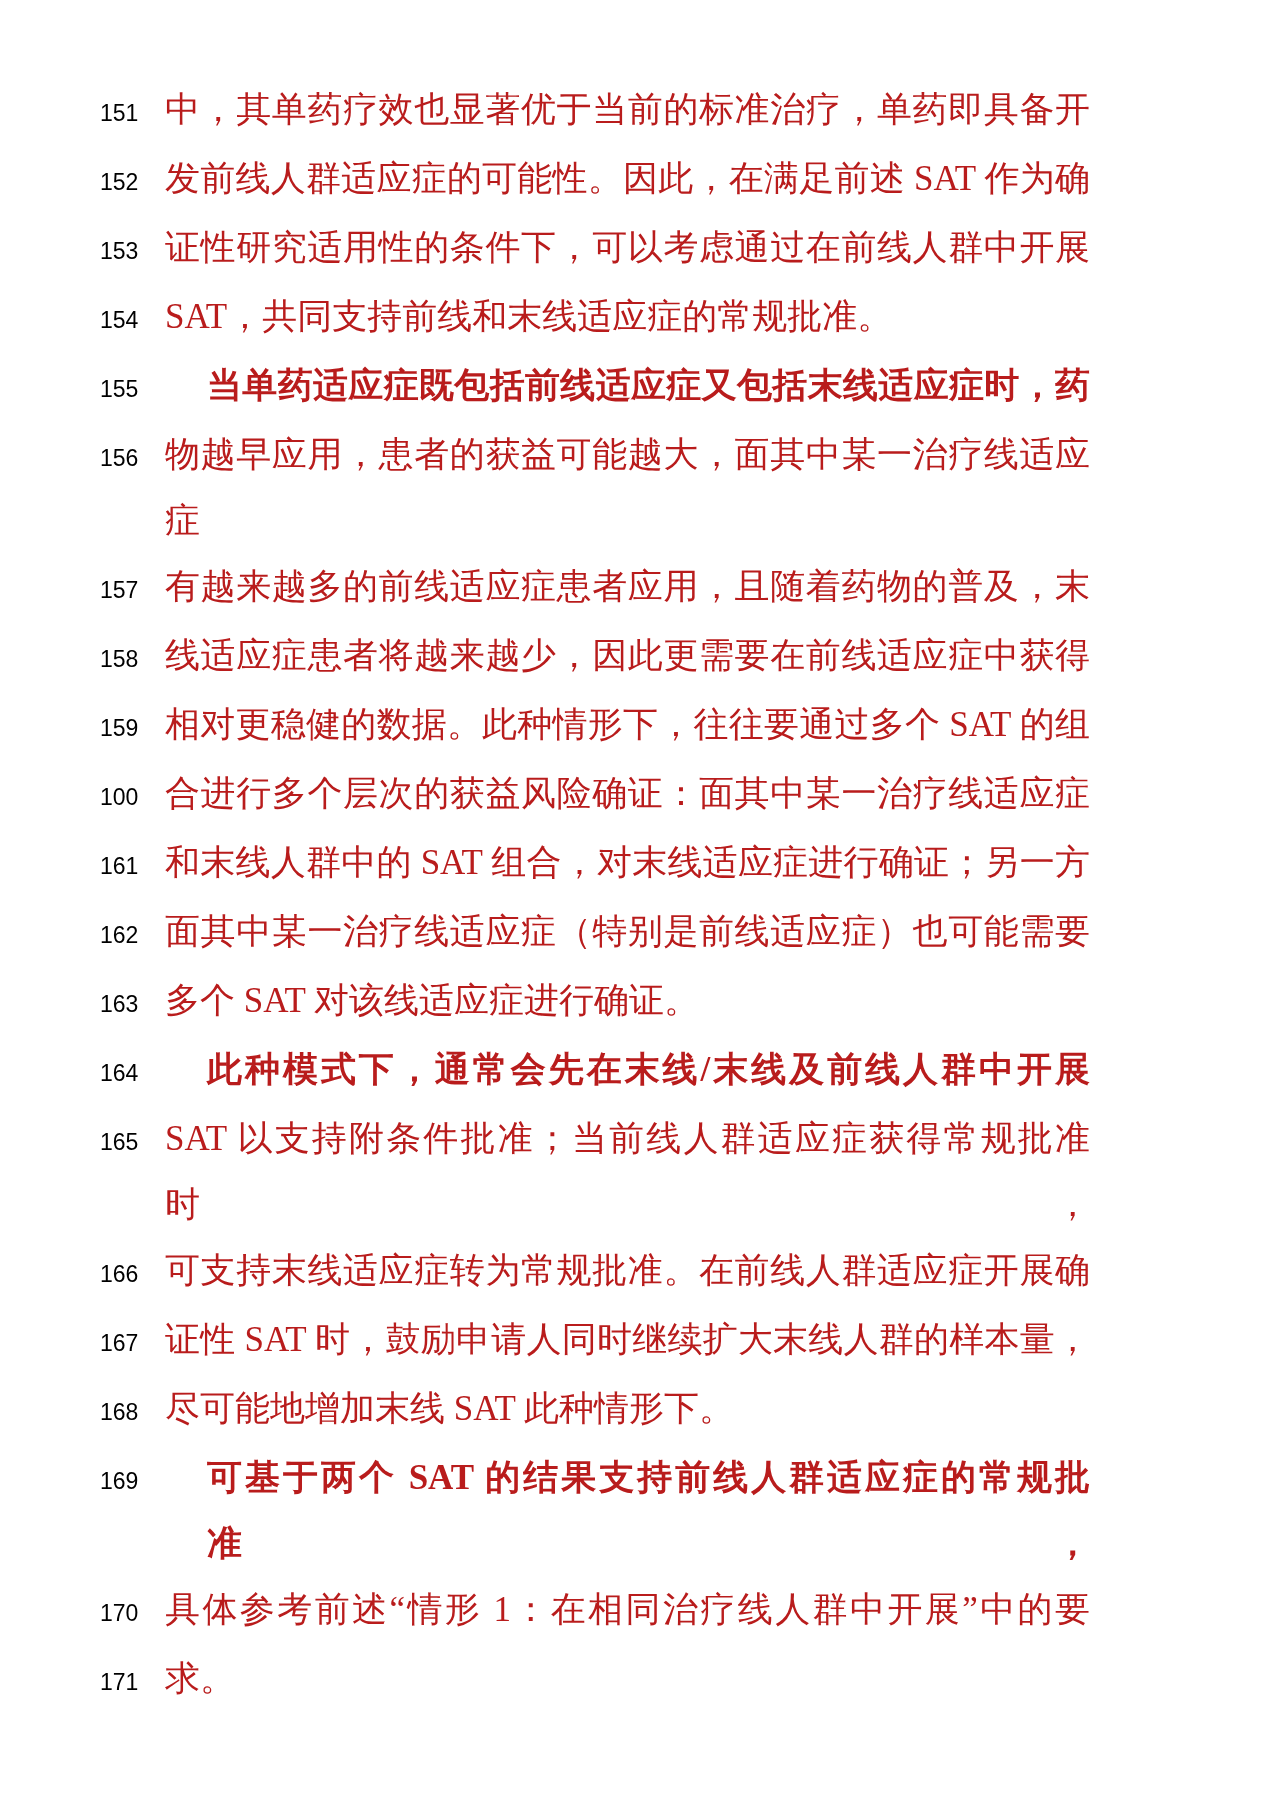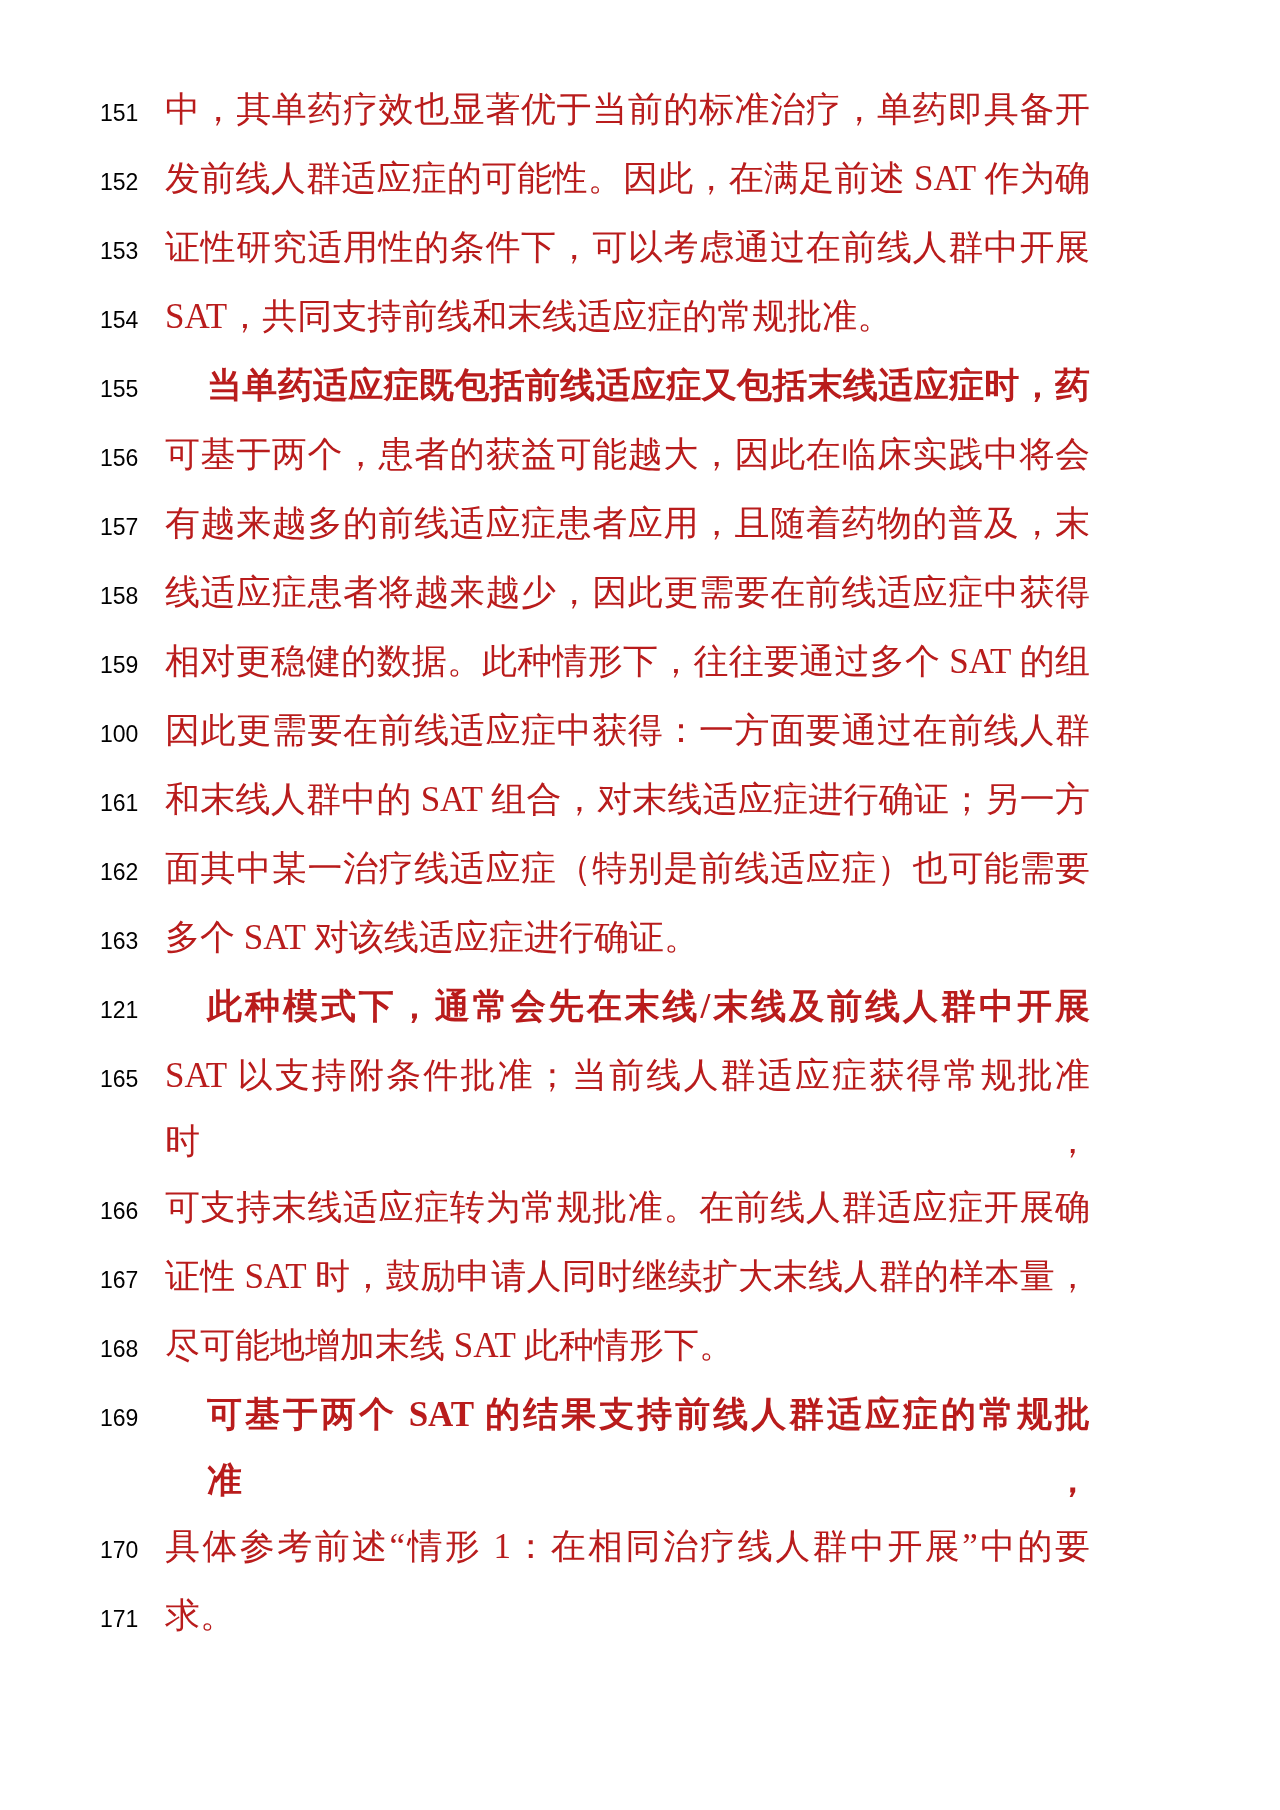--- a/index.html
+++ b/index.html
@@ -75,52 +75,52 @@
       <div class="line para-end">
         <span class="line-num">154</span>
         <span class="line-text">SAT，共同支持前线和末线适应症的常规批准。</span>
       </div>
       <div class="line para-start">
         <span class="line-num">155</span>
         <span class="line-text">当单药适应症既包括前线适应症又包括末线适应症时，药</span>
       </div>
       <div class="line">
         <span class="line-num">156</span>
-        <span class="line-text">可基于两个，患者的获益可能越大，因此在临床实践中将会</span>
+        <span class="line-text">物越早应用，患者的获益可能越大，面其中某一治疗线适应症</span>
       </div>
       <div class="line">
         <span class="line-num">157</span>
         <span class="line-text">有越来越多的前线适应症患者应用，且随着药物的普及，末</span>
       </div>
       <div class="line">
         <span class="line-num">158</span>
         <span class="line-text">线适应症患者将越来越少，因此更需要在前线适应症中获得</span>
       </div>
       <div class="line">
         <span class="line-num">159</span>
         <span class="line-text">相对更稳健的数据。此种情形下，往往要通过多个 SAT 的组</span>
       </div>
       <div class="line">
         <span class="line-num">100</span>
-        <span class="line-text">因此更需要在前线适应症中获得：一方面要通过在前线人群</span>
+        <span class="line-text">合进行多个层次的获益风险确证：面其中某一治疗线适应症</span>
       </div>
       <div class="line">
         <span class="line-num">161</span>
         <span class="line-text">和末线人群中的 SAT 组合，对末线适应症进行确证；另一方</span>
       </div>
       <div class="line">
         <span class="line-num">162</span>
         <span class="line-text">面其中某一治疗线适应症（特别是前线适应症）也可能需要</span>
       </div>
       <div class="line para-end">
         <span class="line-num">163</span>
         <span class="line-text">多个 SAT 对该线适应症进行确证。</span>
       </div>
       <div class="line para-start">
-        <span class="line-num">121</span>
+        <span class="line-num">164</span>
         <span class="line-text">此种模式下，通常会先在末线/末线及前线人群中开展</span>
       </div>
       <div class="line">
         <span class="line-num">165</span>
         <span class="line-text">SAT 以支持附条件批准；当前线人群适应症获得常规批准时，</span>
       </div>
       <div class="line">
         <span class="line-num">166</span>
         <span class="line-text">可支持末线适应症转为常规批准。在前线人群适应症开展确</span>
       </div>

